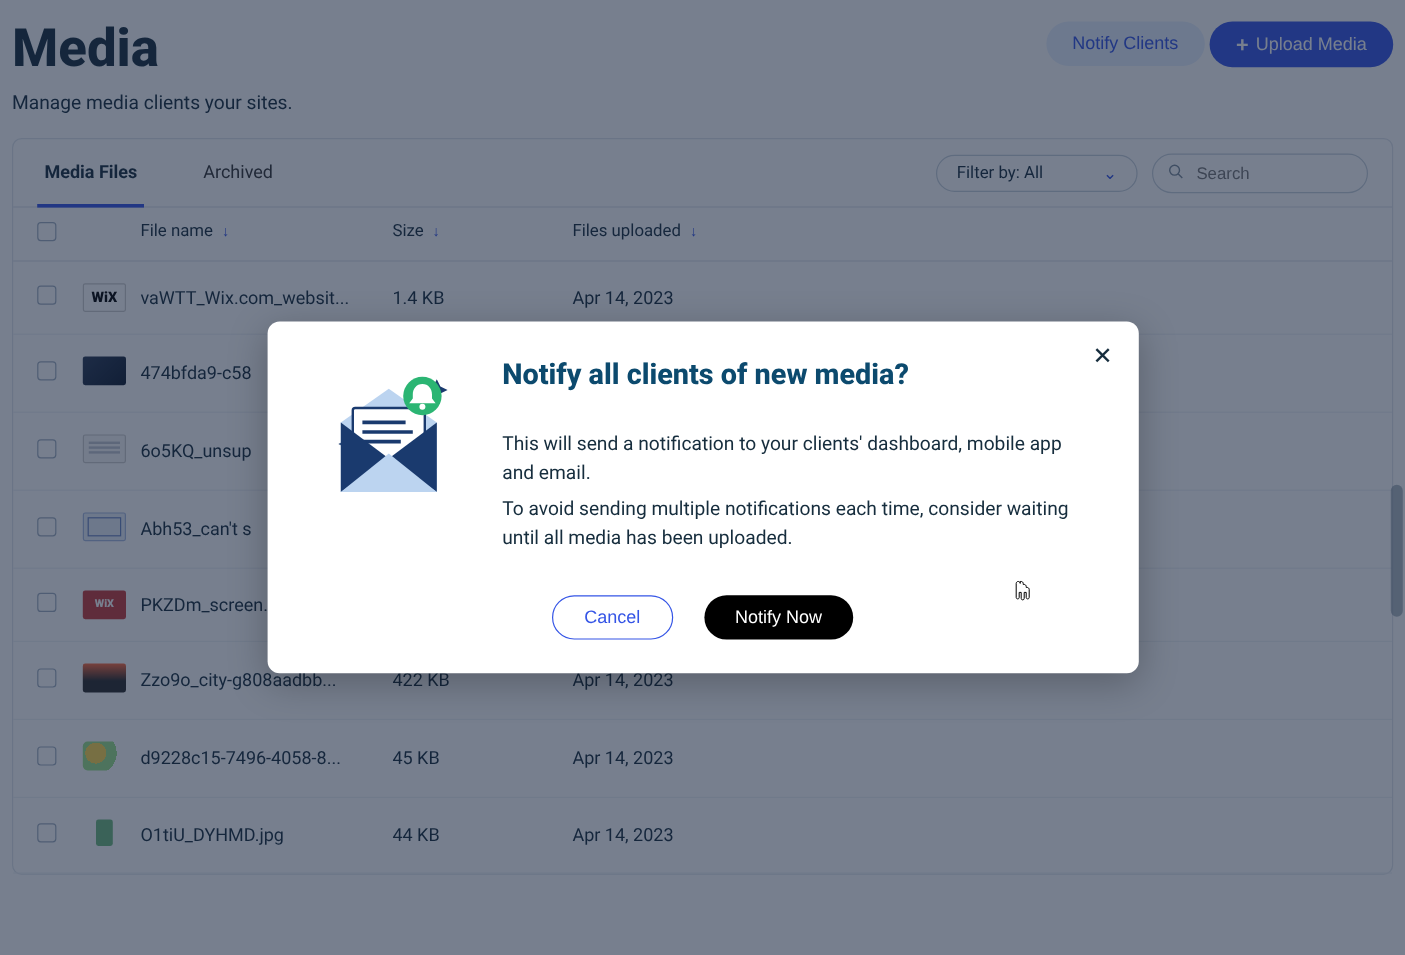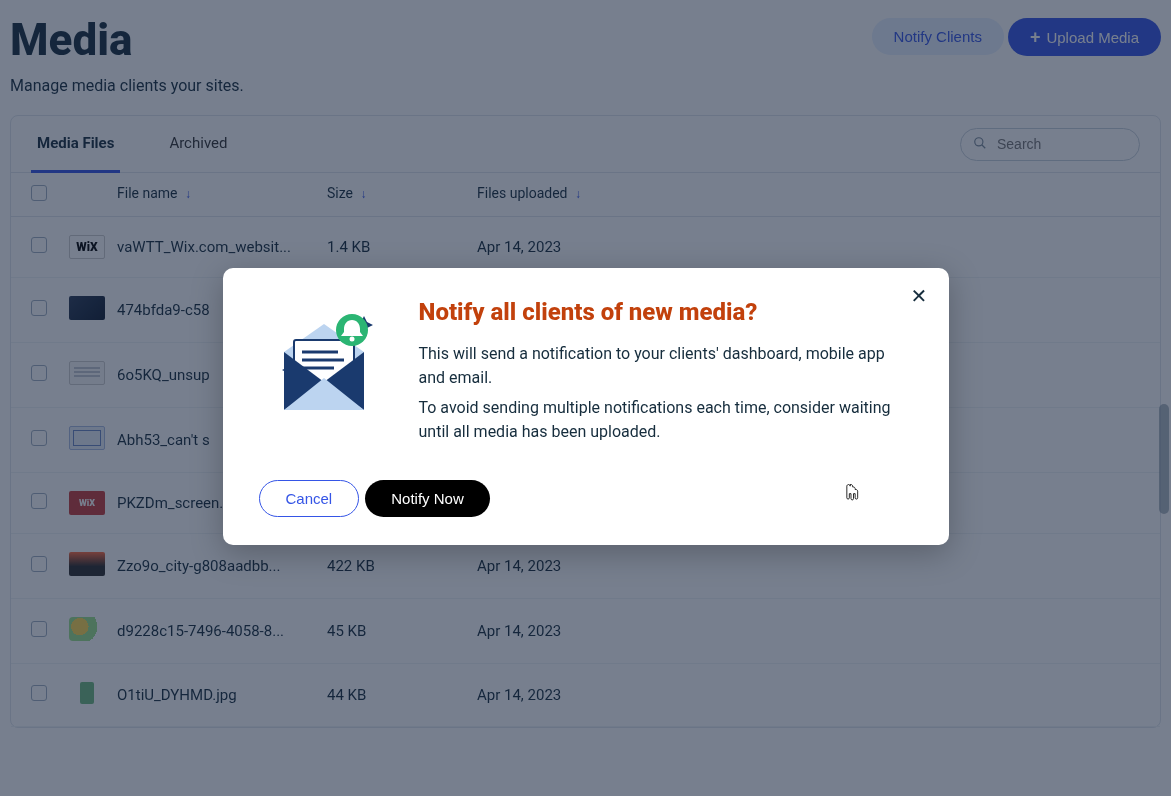--- a/index.html
+++ b/index.html
@@ -59,24 +59,24 @@
   .thumb.illus     { background: radial-gradient(circle at 30% 40%, #ffd84d 0 30%, #9be28a 30% 60%, #fff 60%); border-radius: 4px; }
   .thumb.tiny      { width: 14px; height: 22px; background: #6fba7f; border-radius: 2px; margin: 0 11px; }
 
   .fname { white-space: nowrap; overflow: hidden; text-overflow: ellipsis; }
 
   
   .overlay { position: absolute; inset: 0; background: rgba(20,35,60,0.58); display: flex; align-items: flex-start; justify-content: center; padding-top: 268px; }
   .modal { width: 726px; background: #fff; border-radius: 10px; padding: 30px 36px 28px 36px; position: relative; display: flex; gap: 30px; flex-direction: column; box-shadow: 0 8px 32px rgba(0,0,0,0.25); }
   .modal-top { display: flex; gap: 30px; }
   .modal-illus { width: 130px; flex-shrink: 0; display: flex; align-items: flex-start; justify-content: center; padding-top: 4px; }
-  .modal-body h2 { margin: 0 0 16px 0; font-size: 24px; font-weight: 800; color: #c2410c; }
+  .modal-body h2 { margin: 0 0 32px 0; font-size: 24px; font-weight: 800; color: #0c4a6e; }
   .modal-body p  { margin: 0 0 6px 0; font-size: 16px; line-height: 1.5; color: #162d3d; }
   .modal-close { position: absolute; top: 14px; right: 16px; width: 28px; height: 28px; border: none; background: transparent; cursor: pointer; font-size: 20px; color: #162d3d; }
-  .modal-actions { display: flex; justify-content: flex-start; gap: 6px; }
+  .modal-actions { display: flex; justify-content: center; gap: 26px; }
   .btn-outline { background: #fff; color: #3555e6; border: 1px solid #3555e6; border-radius: 24px; padding: 9px 26px; font-size: 15px; cursor: pointer; }
   .btn-dark    { background: #000; color: #fff; border: none; border-radius: 24px; padding: 9px 26px; font-size: 15px; cursor: pointer; }
 
   .cursor { position: absolute; width: 20px; height: 26px; pointer-events: none; }
 
   .scroll-ind { position:absolute; right:2px; top:404px; width:10px; height:110px; background:#7a8a99; border-radius:5px; opacity:.6; }
 </style>
 </head>
 <body>
 
@@ -99,20 +99,24 @@
   </div>
 
   <div class="panel">
 
     <div class="tab-bar">
       <div class="tabs">
         <div class="tab active">Media Files</div>
         <div class="tab">Archived</div>
       </div>
       <div class="tab-spacer"></div>
+      <div class="filter-select">
+        <span>Filter by: All</span>
+        <span class="chev">⌄</span>
+      </div>
       <div class="search-box">
         <span class="mag">
           <svg width="14" height="14" viewBox="0 0 24 24" fill="none" stroke="currentColor" stroke-width="2">
               <circle cx="10" cy="10" r="7"></circle>
               <line x1="21" y1="21" x2="15" y2="15"></line>
             </svg>
         </span>
         <input type="text" placeholder="Search" style="">
       </div>
     </div>

